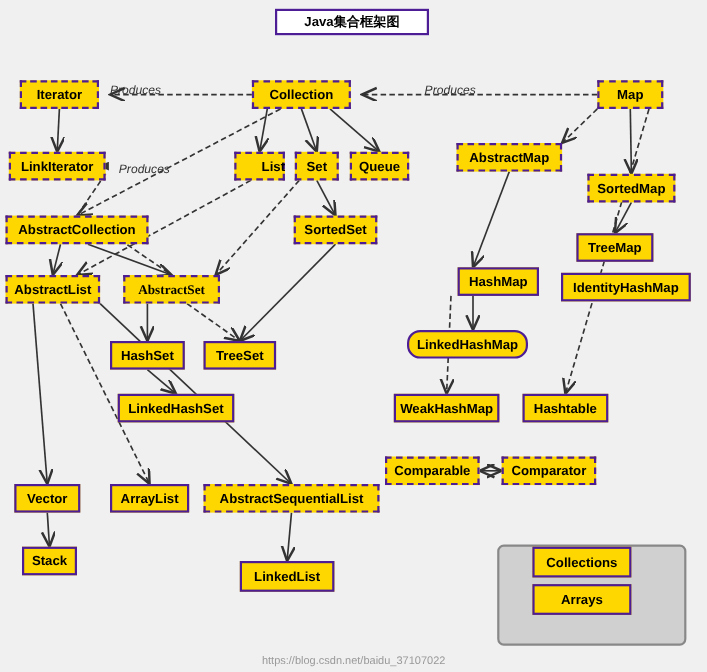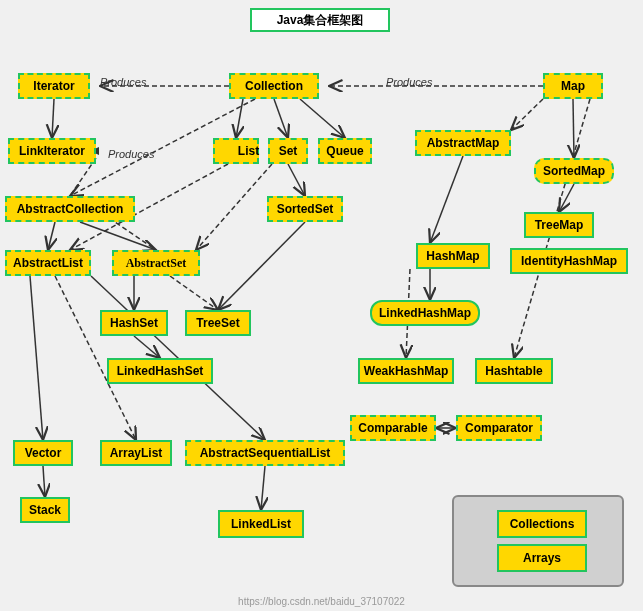--- a/index.html
+++ b/index.html
@@ -13,21 +13,21 @@
       position: relative;
     }
     .diagram-container {
       position: relative;
       width: 643px;
       height: 611px;
       background: #f0f0f0;
     }
     .node {
       position: absolute;
-      border: 2px solid #22c55e;
+      border: 2px solid #4c1d95;
       padding: 3px 7px;
       font-size: 12px;
       font-weight: bold;
       white-space: nowrap;
       display: flex;
       align-items: center;
       justify-content: center;
     }
     .node-solid {
       background: #FFD700;
@@ -203,21 +203,21 @@
   </div>
 
   <div class="node node-dashed" style="left:318px; top:138px; width:54px; height:26px;">
     <span>Queue</span>
   </div>
 
   <div class="node node-dashed" style="left:415px; top:130px; width:96px; height:26px;">
     <span>AbstractMap</span>
   </div>
 
-  <div class="node node-dashed" style="left:534px; top:158px; width:80px; height:26px;border-radius:10px;">
+  <div class="node node-dashed" style="left:534px; top:158px; width:80px; height:26px;">
     <span>SortedMap</span>
   </div>
 
   <div class="node node-dashed" style="left:5px; top:196px; width:130px; height:26px;">
     <span>AbstractCollection</span>
   </div>
 
   <div class="node node-dashed" style="left:267px; top:196px; width:76px; height:26px;">
     <span>SortedSet</span>
   </div>
@@ -288,21 +288,21 @@
 
   <div class="node node-solid" style="left:20px; top:497px; width:50px; height:26px;">
     <span>Stack</span>
   </div>
 
   <div class="node node-solid" style="left:218px; top:510px; width:86px; height:28px; border-width:2.5px;">
     <span>LinkedList</span>
   </div>
 
   <div style="position:absolute; left:452px; top:495px; width:172px; height:92px; 
-              background:#d0d0d0; border:2px solid #888; border-radius:6px; padding:13px;">
+              background:#d0d0d0; border:2px solid #888; border-radius:6px; padding:0;">
     <div class="node node-solid" style="position:relative; left:0; top:0; width:90px; height:28px; margin-bottom:6px; margin-left:30px;">
       <span>Collections</span>
     </div>
     <div class="node node-solid" style="position:relative; left:0; top:0; width:90px; height:28px; margin-left:30px;">
       <span>Arrays</span>
     </div>
   </div>
 
   <div style="position:absolute; bottom:4px; left:50%; transform:translateX(-50%); 
               font-size:10px; color:#999;">

